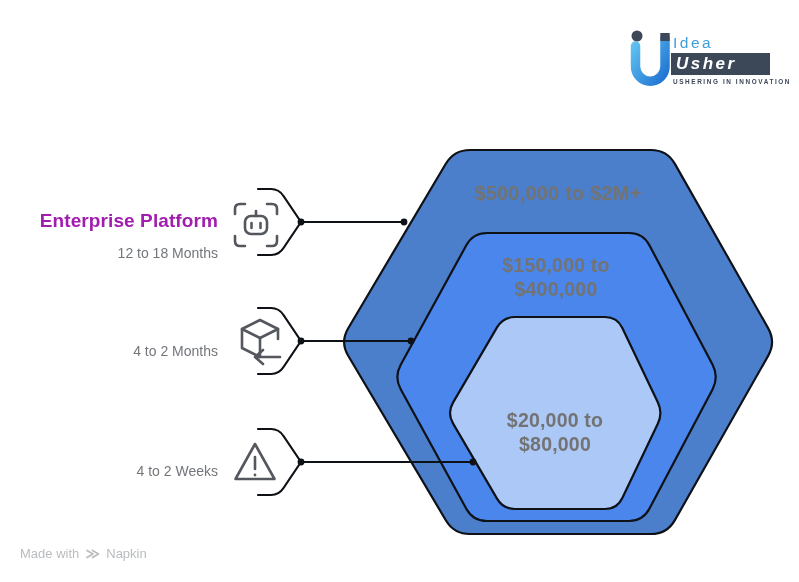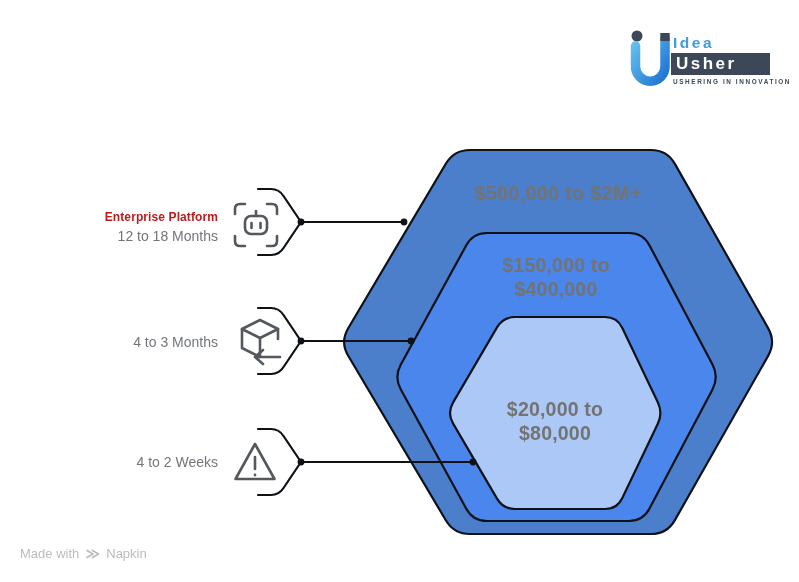--- a/index.html
+++ b/index.html
@@ -2,38 +2,38 @@
 <html><head>
 <meta charset="utf-8">
 <title>Development Cost Tiers Diagram</title>
 <style>
   html,body{margin:0;padding:0;background:#ffffff;}
   .canvas{position:relative;width:799px;height:582px;background:#ffffff;overflow:hidden;
           font-family:"Liberation Sans", sans-serif;}
   .diagram-svg{position:absolute;left:0;top:0;}
   
   .tier-label{position:absolute;right:581px;text-align:right;white-space:nowrap;}
-  .tier-title{font-size:12px;font-weight:bold;color:#b91c1c;letter-spacing:.1px;}
-  .tier-duration{font-size:14px;color:#72767b;margin-top:4px;}
+  .tier-title{font-size:19px;font-weight:bold;color:#a21caf;letter-spacing:.1px;}
+  .tier-duration{font-size:14px;color:#72767b;margin-top:13px;}
   
   .hex-label{position:absolute;width:220px;text-align:center;color:#737373;
              font-weight:bold;font-size:19.5px;line-height:24px;letter-spacing:.2px;}
   .hex-label.outer{left:448px;top:181px;font-size:20px;}
   .hex-label.middle{left:446px;top:253px;}
-  .hex-label.inner{left:445px;top:397px;text-align:center;}
+  .hex-label.inner{left:445px;top:408px;text-align:center;}
   
   .tier-icon{position:absolute;}
   
   .logo{position:absolute;left:626px;top:22px;width:162px;height:66px;}
   .logo-mark{position:absolute;left:0;top:0;}
-  .logo-idea{position:absolute;left:47px;top:12px;font-size:15.5px;font-weight:bold;
+  .logo-idea{position:absolute;left:47px;top:12px;font-size:15.5px;font-weight:normal;
              color:#3f9ddb;letter-spacing:2.5px;}
   .logo-usher-box{position:absolute;left:45px;top:31px;width:99px;height:22px;background:#3c4857;}
   .logo-usher-text{color:#ffffff;font-size:17px;font-weight:bold;letter-spacing:2.5px;
-                   line-height:22px;padding-left:5px;display:block;}
+                   line-height:22px;padding-left:5px;display:block;font-style:italic;}
   .logo-tagline{position:absolute;left:47px;top:56px;font-size:6.4px;font-weight:bold;
                 color:#3c4857;letter-spacing:1.6px;white-space:nowrap;}
   
   .footer{position:absolute;left:20px;top:546px;display:flex;align-items:center;gap:6px;
           color:#b9bcbe;font-size:13px;}
 </style>
 </head>
 <body>
 
 <div class="canvas">
@@ -78,21 +78,21 @@
   <div class="hex-label inner">
     <div>$20,000 to</div>
     <div>$80,000</div>
   </div>
 
   <div class="tier-label" style="top:210px;">
     <div class="tier-title">Enterprise Platform</div>
     <div class="tier-duration">12 to 18 Months</div>
   </div>
   <div class="tier-label" style="top:330px;">
-    <div class="tier-duration">4 to 3 Months</div>
+    <div class="tier-duration">4 to 2 Months</div>
   </div>
   <div class="tier-label" style="top:450px;">
     <div class="tier-duration">4 to 2 Weeks</div>
   </div>
 
   <svg class="tier-icon" style="left:230px;top:199px;" width="52" height="52" viewBox="0 0 52 52" fill="none" stroke="#54585e" stroke-width="2.6" stroke-linecap="round" stroke-linejoin="round">
     <path d="M5,15 V10 Q5,5 10,5 H15"></path>
     <path d="M37,5 H42 Q47,5 47,10 V15"></path>
     <path d="M47,37 V42 Q47,47 42,47 H37"></path>
     <path d="M15,47 H10 Q5,47 5,42 V37"></path>

